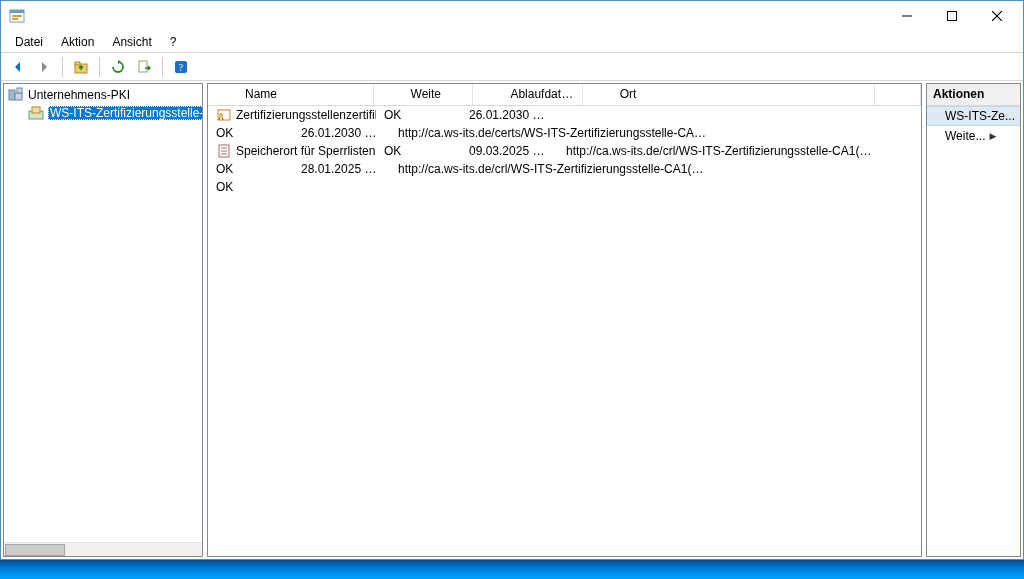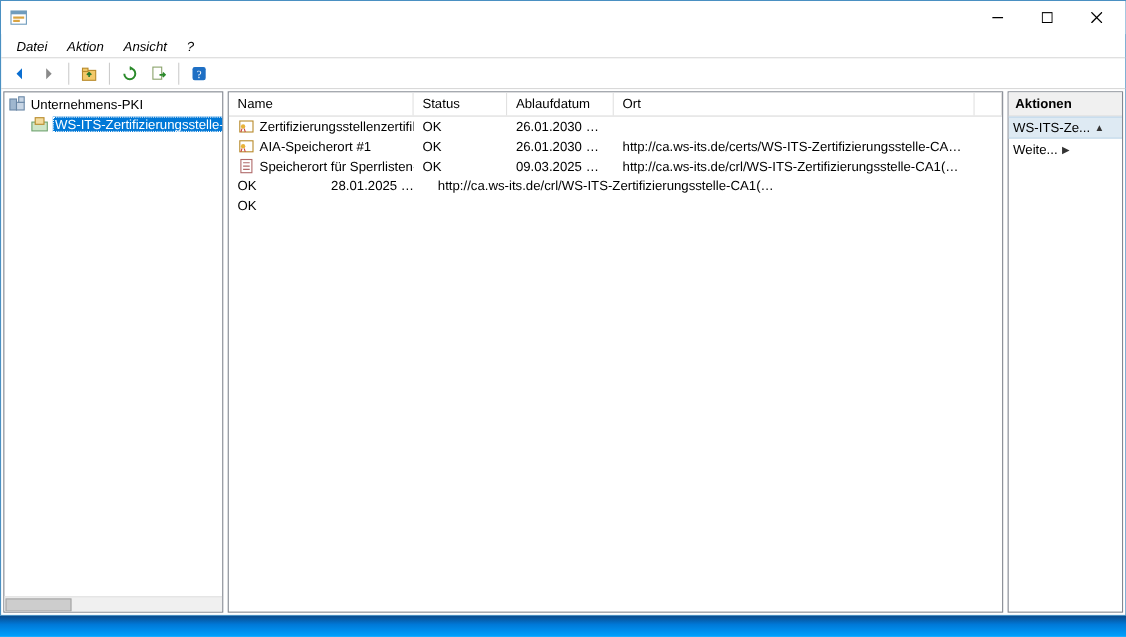--- a/index.html
+++ b/index.html
@@ -35,21 +35,20 @@
     }
     .winbtn svg { width: 10px; height: 10px; }
 
     .menubar {
       display: flex;
       gap: 2px;
       padding: 2px 6px;
       border-bottom: 1px solid #d9d9d9;
       height: 22px;
       align-items: center;
-      font-style: italic;
     }
     .menubar .menu-item { padding: 2px 8px; cursor: default; }
 
     .toolbar {
       display: flex;
       align-items: center;
       gap: 4px;
       padding: 3px 6px;
       height: 28px;
       border-bottom: 1px solid #d9d9d9;
@@ -105,46 +104,46 @@
     }
     .list-header {
       display: flex;
       height: 22px;
       border-bottom: 1px solid #d9d9d9;
       background: #fff;
     }
     .list-header .col {
       padding: 3px 8px;
       border-right: 1px solid #e1e1e1;
-      overflow: hidden; text-overflow: ellipsis; white-space: nowrap;
+      overflow: hidden; text-overflow: ellipsis; white-space: nowrap; margin-left: 29px;
     }
     .list-body { flex:1; overflow:auto; }
     .list-row { display:flex; height:18px; align-items:center; }
     .list-row .cell { padding: 0 8px; overflow:hidden; text-overflow:ellipsis; white-space:nowrap; }
     .col-name { width: 168px; display:flex; align-items:center; gap:4px; }
     .col-status { width: 85px; }
     .col-date { width: 97px; }
     .col-loc { width: 328px; }
     .col-extra { flex:1; }
 
     .actions-pane {
-      width: 105px;
+      width: 95px;
       border: 1px solid #828790;
       background: #fff;
       display: flex;
       flex-direction: column;
     }
     .actions-header {
       height: 22px; padding: 3px 6px; font-weight: bold;
       background: #f0f0f0;
       border-bottom: 1px solid #d9d9d9;
     }
     .action-item {
       display:flex; align-items:center; 
-      padding: 3px 4px; height: 20px;
+      padding: 3px 18px; height: 20px;
       white-space:nowrap; overflow:hidden; text-overflow:ellipsis;
     }
     .action-item.sel { background:#deeaf3; border-top:1px solid #c0d8ea; border-bottom:1px solid #c0d8ea; }
     .action-item .arrow { font-size: 9px; color:#333; margin-left:4px; }
 
     .bottom-strip {
       height: 19px;
       background: linear-gradient(to bottom, #0a4b8c, #0078d7 40%, #00a2ff);
     }
 
@@ -255,49 +254,41 @@
         </div>
       </div>
       <div class="tree-scroll">
         <div class="thumb"></div>
       </div>
     </div>
 
     <div class="list-pane">
       <div class="list-header">
         <div class="col col-name" style="display:block;">Name</div>
-        <div class="col col-status">Status</div>
+        <div class="col col-status">Weite</div>
         <div class="col col-date">Ablaufdatum</div>
         <div class="col col-loc">Ort</div>
         <div class="col col-extra"></div>
       </div>
       <div class="list-body" id="list-body">
           <div class="list-row">
             <div class="cell col-name">
               <span class="file-icon"><svg viewBox="0 0 16 16">
                   <rect x="2" y="3" width="12" height="10" fill="#fff" stroke="#b88a2b"></rect>
                   <circle cx="5" cy="8" r="2" fill="#e8b23a"></circle>
                   <path d="M4 10 L3 13 M6 10 L7 13" stroke="#c44" stroke-width="1"></path>
                 </svg></span>
               <span>Zertifizierungsstellenzertifikat</span>
             </div>
             <div class="cell col-status">OK</div>
             <div class="cell col-date">26.01.2030 13:30</div>
             <div class="cell col-loc"></div>
             <div class="cell col-extra"></div>
           </div>
           <div class="list-row">
-            <div class="cell col-name">
-              <span class="file-icon"><svg viewBox="0 0 16 16">
-                  <rect x="2" y="3" width="12" height="10" fill="#fff" stroke="#b88a2b"></rect>
-                  <circle cx="5" cy="8" r="2" fill="#e8b23a"></circle>
-                  <path d="M4 10 L3 13 M6 10 L7 13" stroke="#c44" stroke-width="1"></path>
-                </svg></span>
-              <span>AIA-Speicherort #1</span>
-            </div>
             <div class="cell col-status">OK</div>
             <div class="cell col-date">26.01.2030 13:30</div>
             <div class="cell col-loc">http://ca.ws-its.de/certs/WS-ITS-Zertifizierungsstelle-CA1(3).crt</div>
             <div class="cell col-extra"></div>
           </div>
           <div class="list-row">
             <div class="cell col-name">
               <span class="file-icon"><svg viewBox="0 0 16 16">
                   <rect x="3" y="2" width="10" height="12" fill="#fff" stroke="#b06a6a"></rect>
                   <line x1="5" y1="5" x2="11" y2="5" stroke="#b06a6a"></line>

